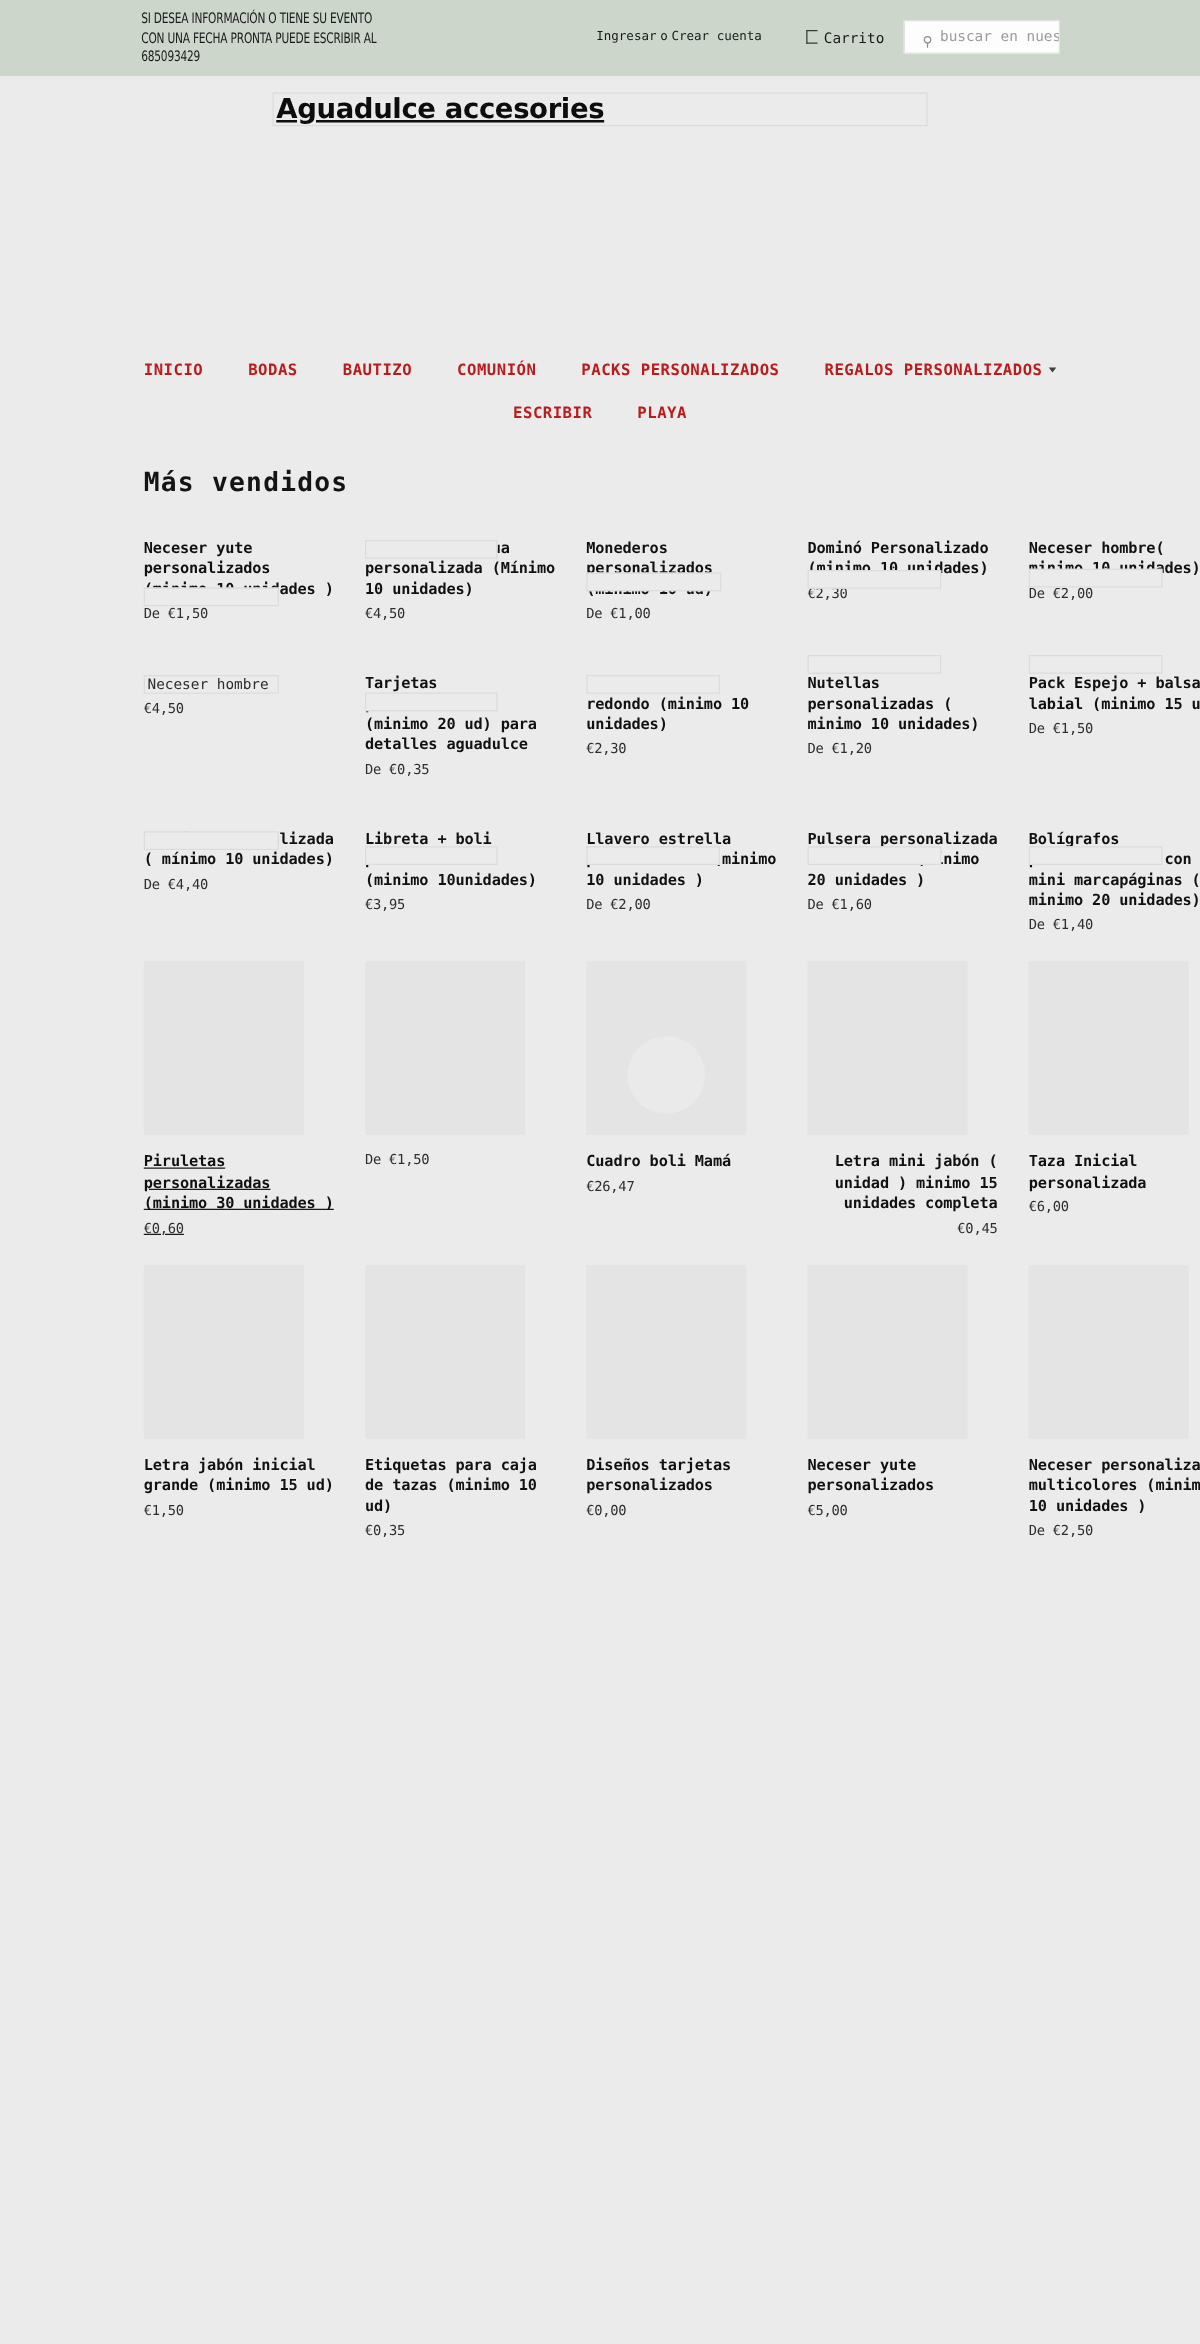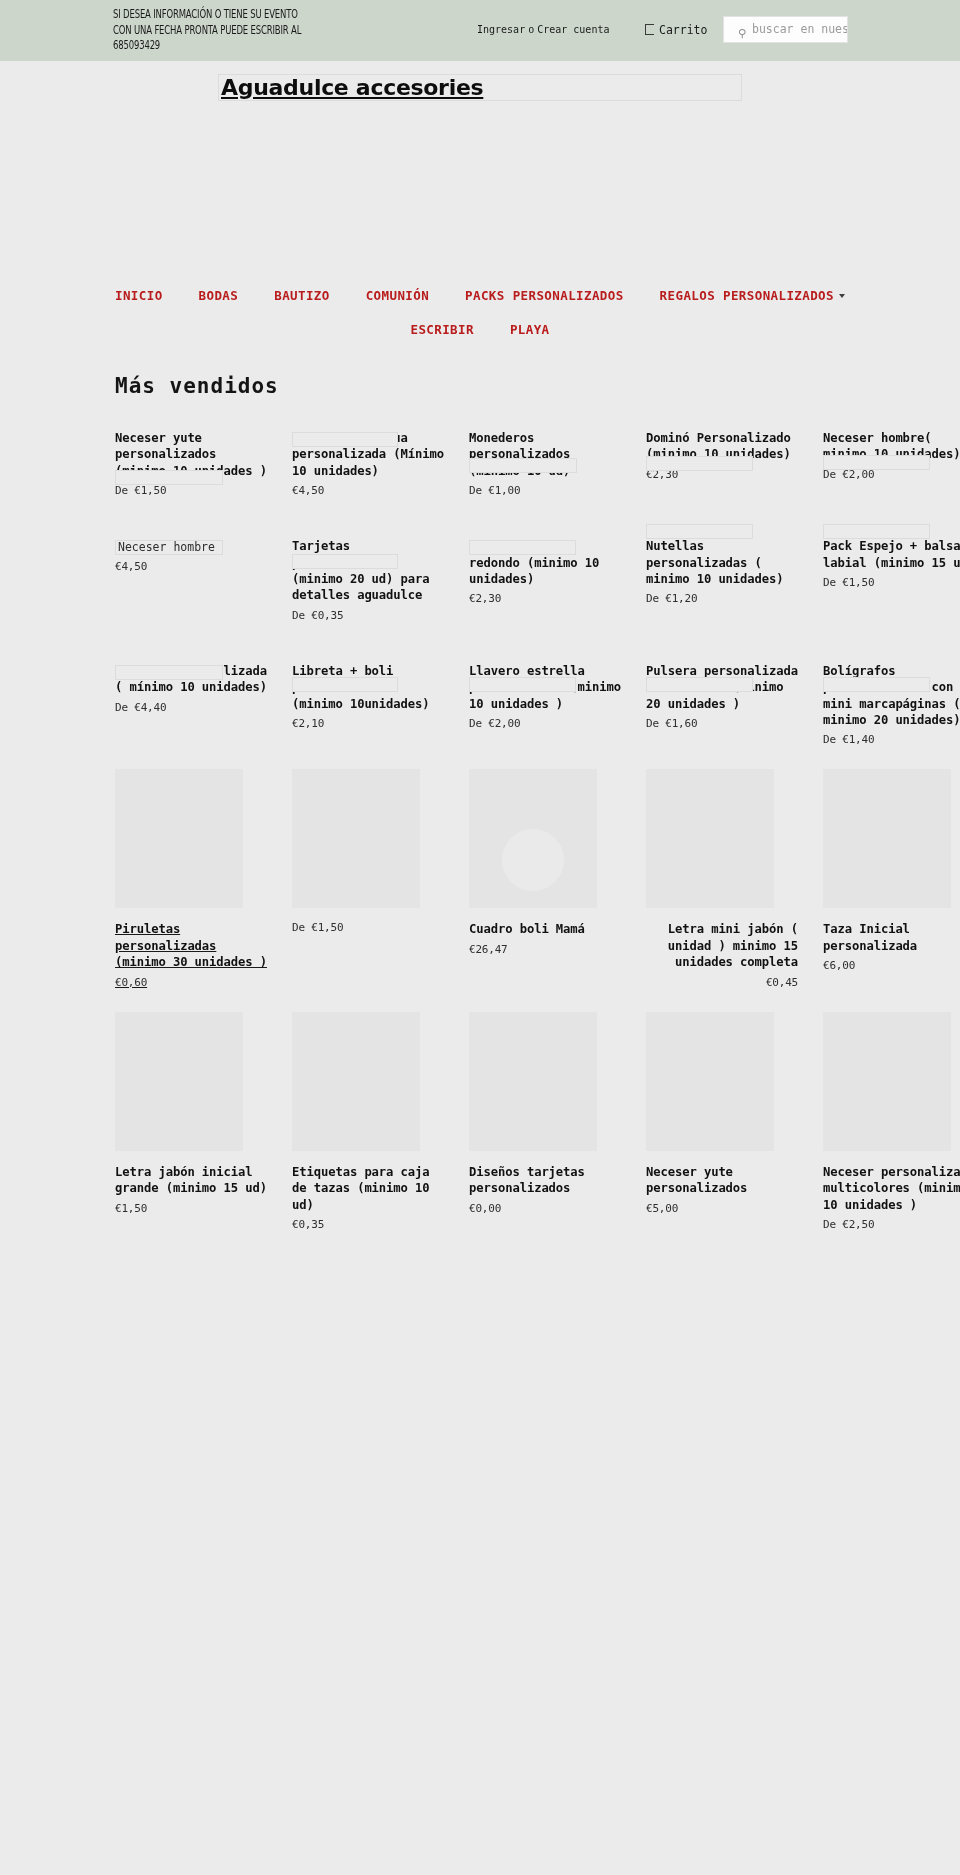--- a/index.html
+++ b/index.html
@@ -382,21 +382,21 @@
           <a href="#" class="card-title">Mochila personalizada ( mínimo 10 unidades)</a>
           <div class="card-price">De €4,40</div>
         </div>
       </div>
       <div class="card" style="padding-top: 32px;">
         <div class="card-media" style="height: 0px;">
           <div class="ph-broken" style="width: 106px; top: 14px;"></div>
         </div>
         <div class="card-body">
           <a href="#" class="card-title">Libreta + boli personalizados (minimo 10unidades)</a>
-          <div class="card-price">€2,10</div>
+          <div class="card-price">€3,95</div>
         </div>
       </div>
       <div class="card" style="padding-top: 32px;">
         <div class="card-media" style="height: 0px;">
           <div class="ph-broken" style="width: 107px; top: 14px;"></div>
         </div>
         <div class="card-body">
           <a href="#" class="card-title">Llavero estrella personalizado (minimo 10 unidades )</a>
           <div class="card-price">De €2,00</div>
         </div>

